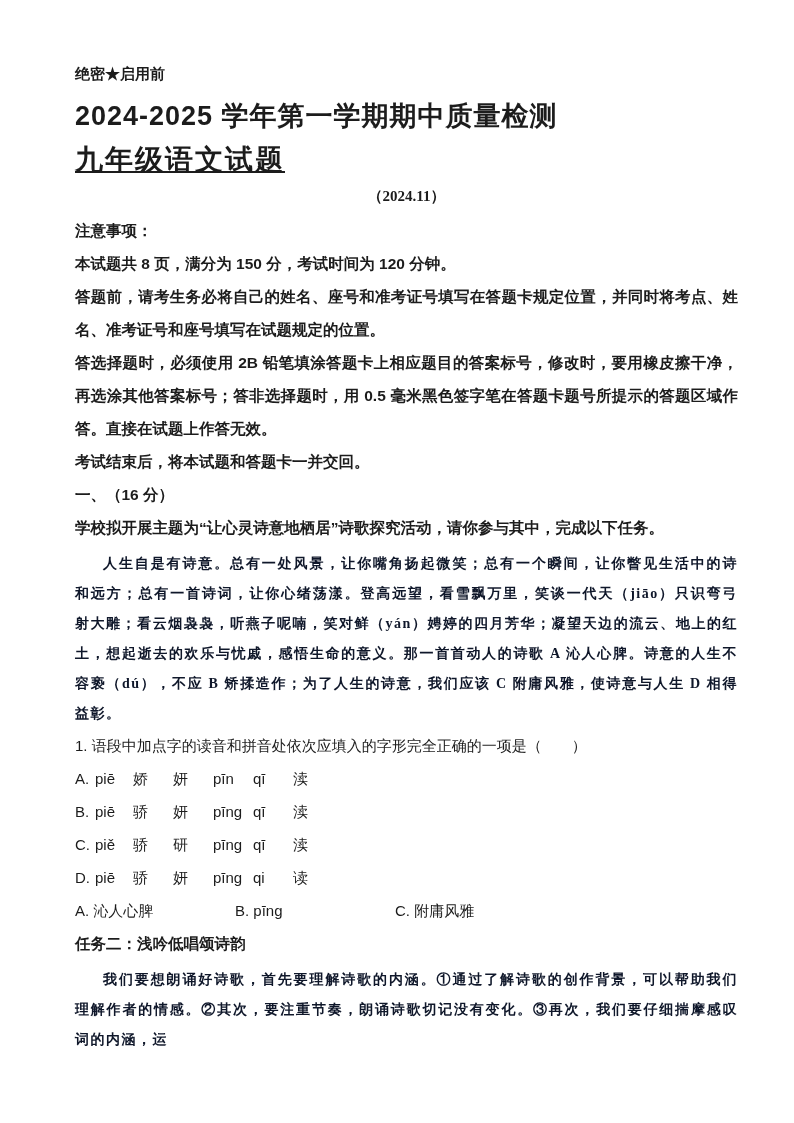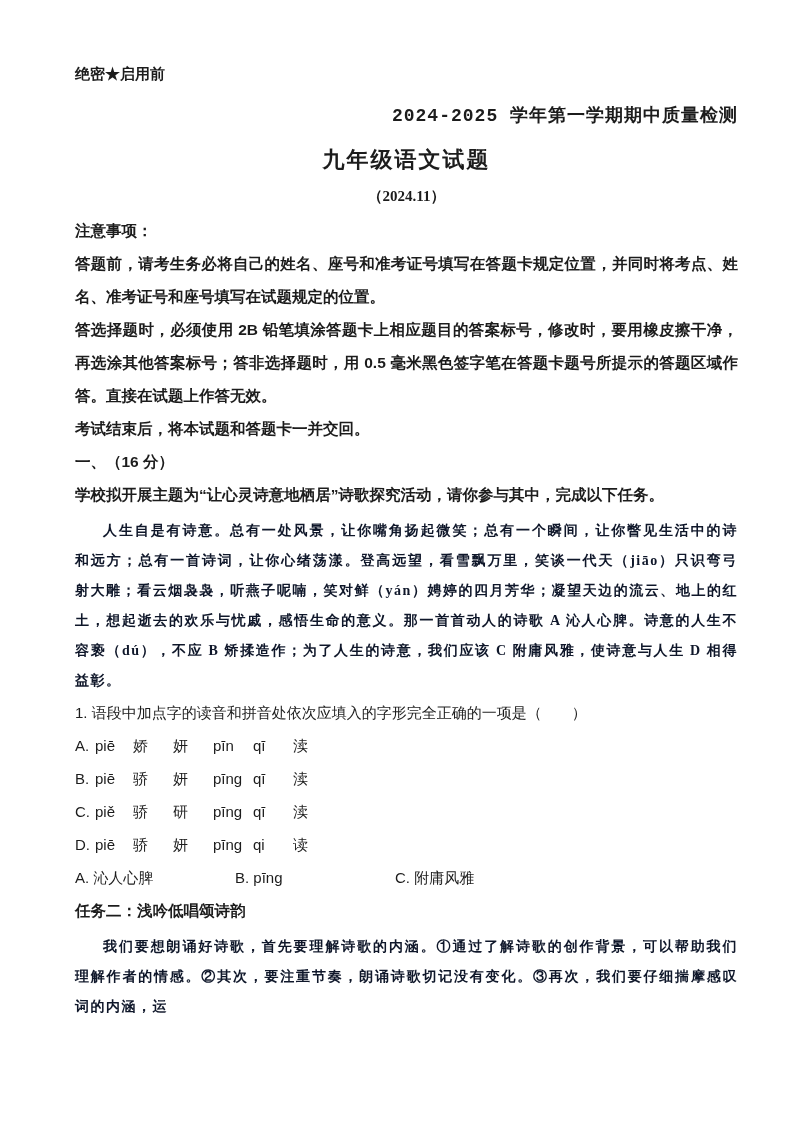--- a/index.html
+++ b/index.html
@@ -16,34 +16,35 @@
     font-family: "Liberation Serif", serif;
   }
   .secret {
     font-family: "Liberation Sans", sans-serif;
     font-weight: bold;
     font-size: 15px;
     line-height: 24px;
   }
   .title1 {
     margin-top: 15px;
-    text-align: right;
-    font-family: Liberation Mono, monospace;
+    text-align: left;
+    font-family: Liberation Sans, sans-serif;
     font-weight: bold;
-    font-size: 18px;
+    font-size: 27px;
     line-height: 30px;
     letter-spacing: 1px;
   }
   .title2 {
     margin-top: 15px;
-    text-align: center;
+    text-align: left;
     font-weight: bold;
-    font-size: 22px;
+    font-size: 28px;
     line-height: 28px;
     letter-spacing: 2px;
+    text-decoration: underline;
   }
   .date {
     margin-top: 11px;
     text-align: center;
     font-weight: bold;
     font-size: 15px;
     line-height: 22px;
   }
   .notice { margin-top: 7px; }
   .notice-line, .bold-line {
@@ -94,20 +95,21 @@
 <div class="page">
 
   <div class="secret">绝密★启用前</div>
 
   <div class="title1">2024-2025 学年第一学期期中质量检测</div>
   <div class="title2">九年级语文试题</div>
   <div class="date">（2024.11）</div>
 
   <div class="notice">
     <div class="notice-line">注意事项：</div>
+    <div class="notice-line">本试题共 8 页，满分为 150 分，考试时间为 120 分钟。</div>
     <div class="notice-line">答题前，请考生务必将自己的姓名、座号和准考证号填写在答题卡规定位置，并同时将考点、姓名、准考证号和座号填写在试题规定的位置。</div>
     <div class="notice-line">答选择题时，必须使用 2B 铅笔填涂答题卡上相应题目的答案标号，修改时，要用橡皮擦干净，再选涂其他答案标号；答非选择题时，用 0.5 毫米黑色签字笔在答题卡题号所提示的答题区域作答。直接在试题上作答无效。</div>
     <div class="notice-line">考试结束后，将本试题和答题卡一并交回。</div>
   </div>
 
   <div class="bold-line">一、（16 分）</div>
   <div class="bold-line">学校拟开展主题为“让心灵诗意地栖居”诗歌探究活动，请你参与其中，完成以下任务。</div>
 
   <div class="passage">人生自是有诗意。总有一处风景，让你嘴角扬起微笑；总有一个瞬间，让你瞥见生活中的诗和远方；总有一首诗词，让你心绪荡漾。登高远望，看雪飘万里，笑谈一代天（jiāo）只识弯弓射大雕；看云烟袅袅，听燕子呢喃，笑对鲜（yán）娉婷的四月芳华；凝望天边的流云、地上的红土，想起逝去的欢乐与忧戚，感悟生命的意义。那一首首动人的诗歌 A 沁人心脾。诗意的人生不容亵（dú），不应 B 矫揉造作；为了人生的诗意，我们应该 C 附庸风雅，使诗意与人生 D 相得益彰。</div>
 

